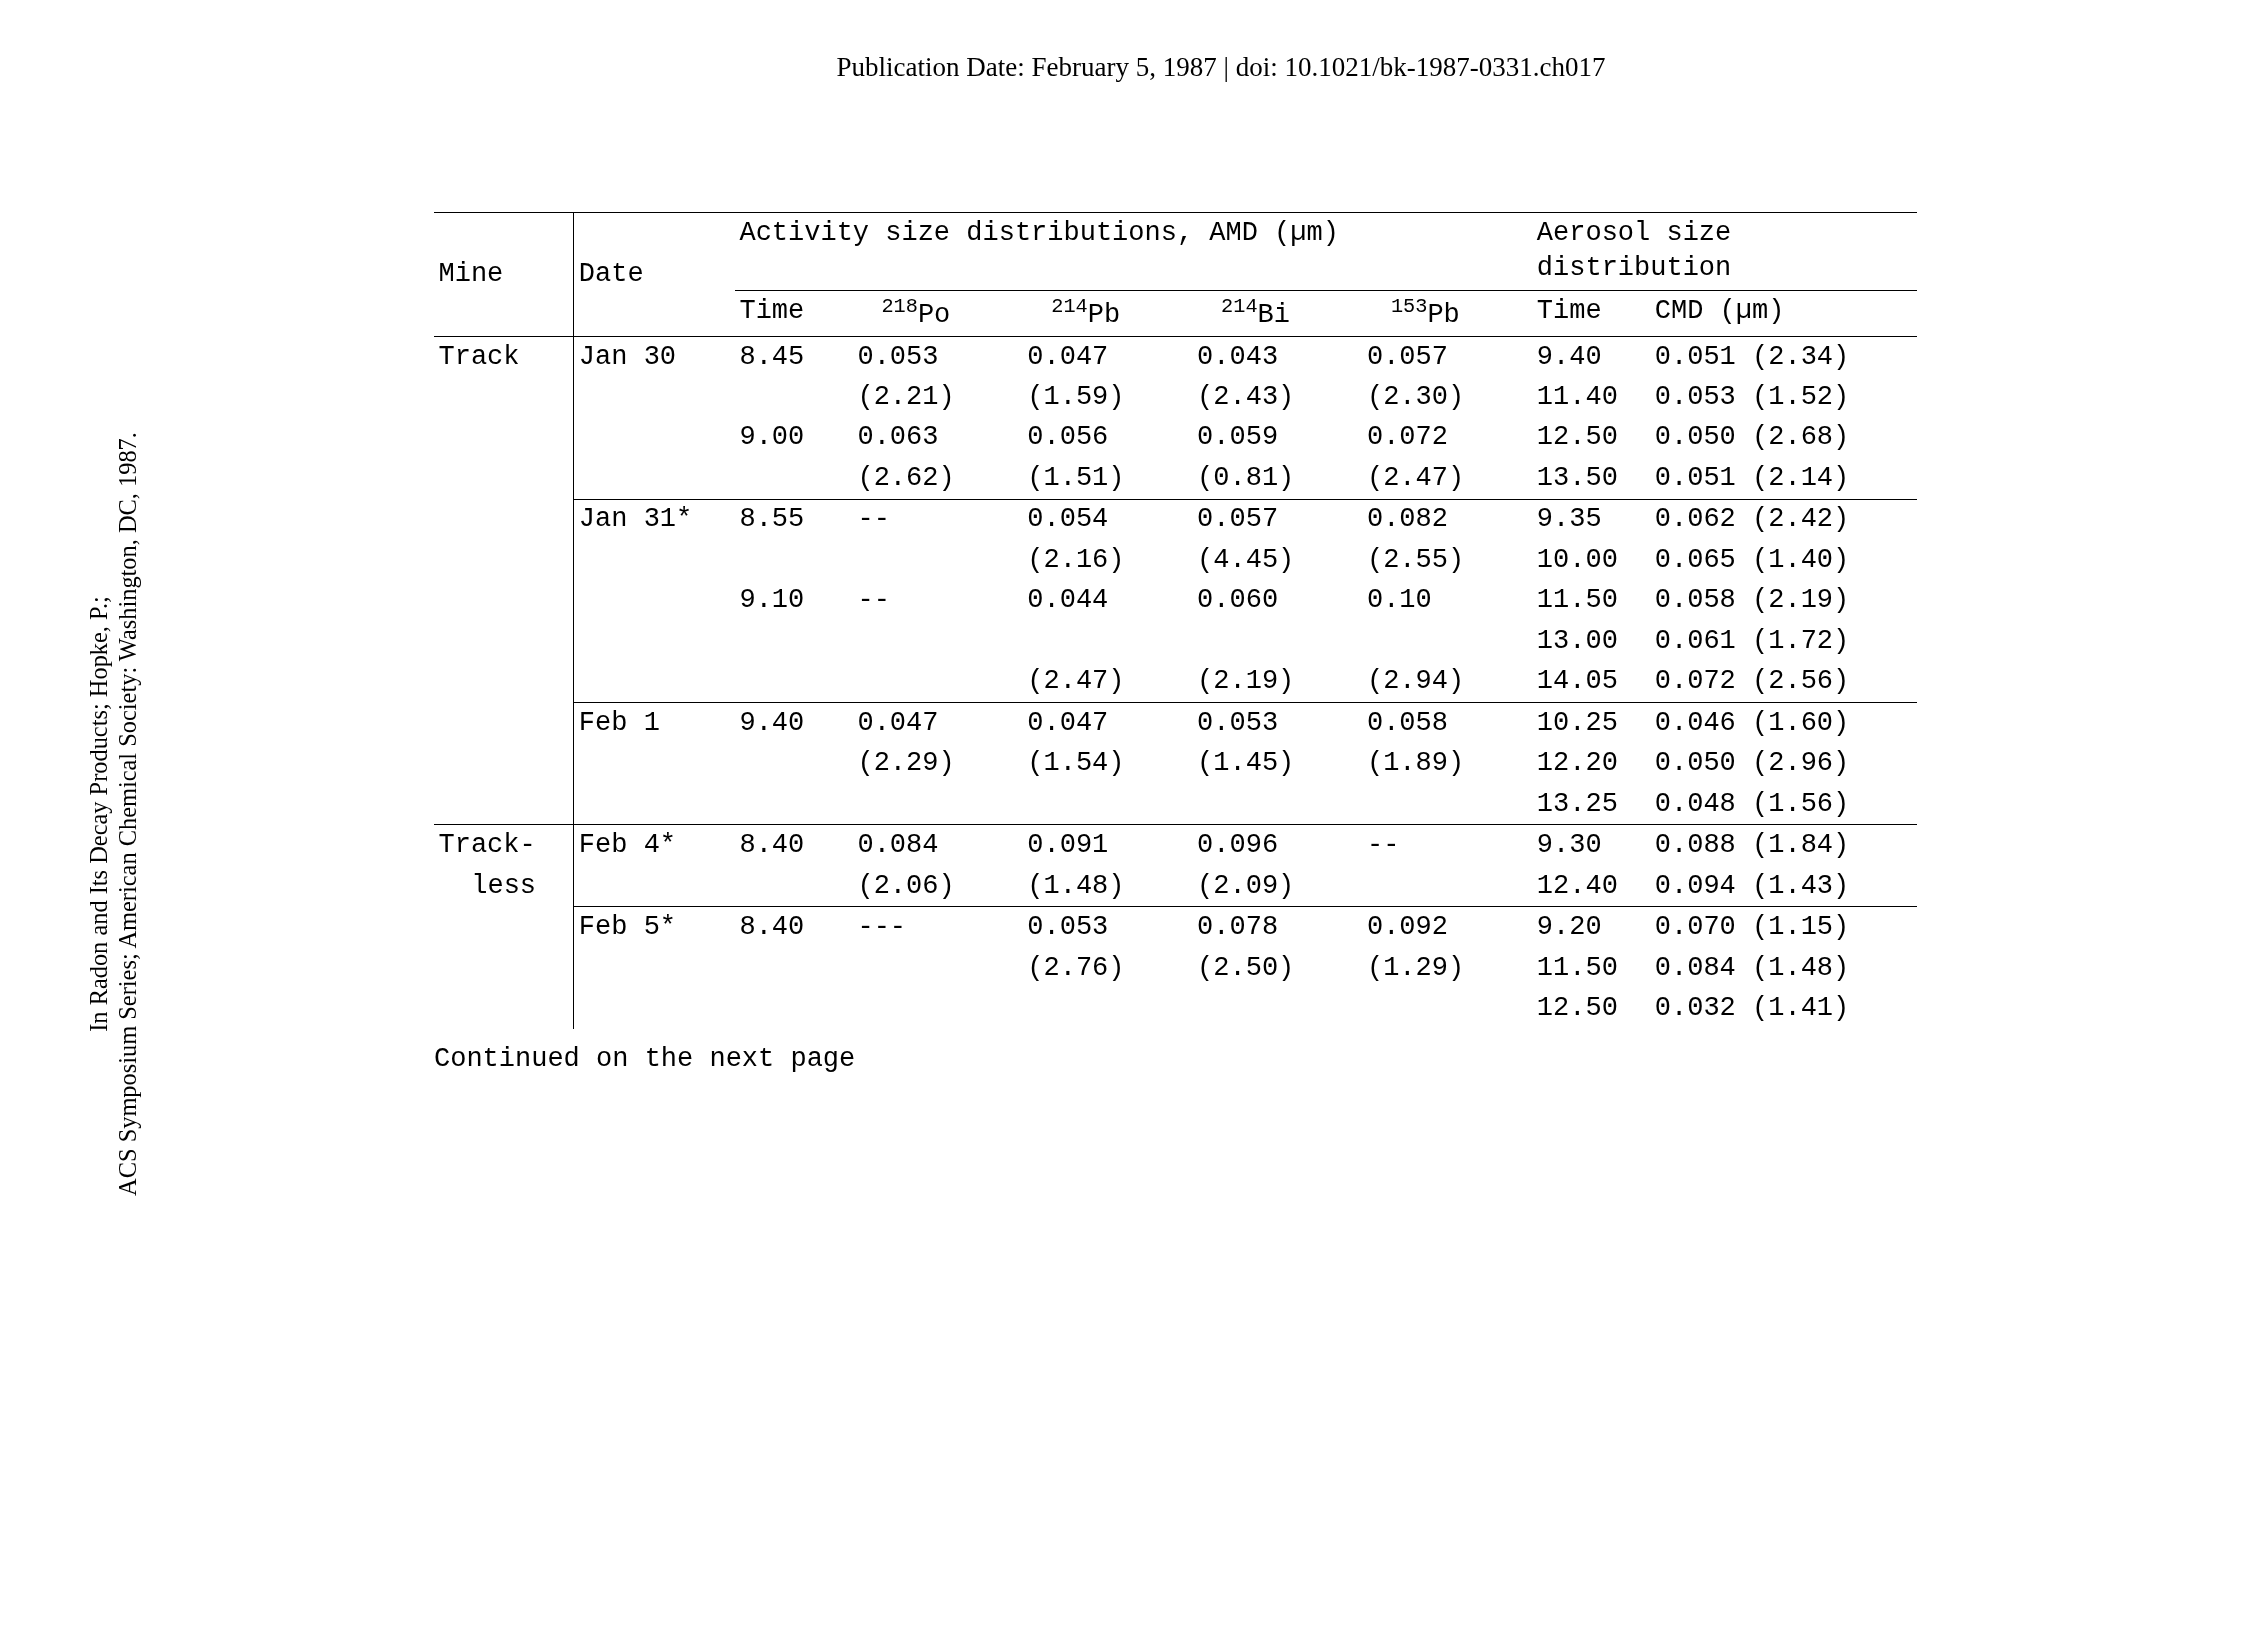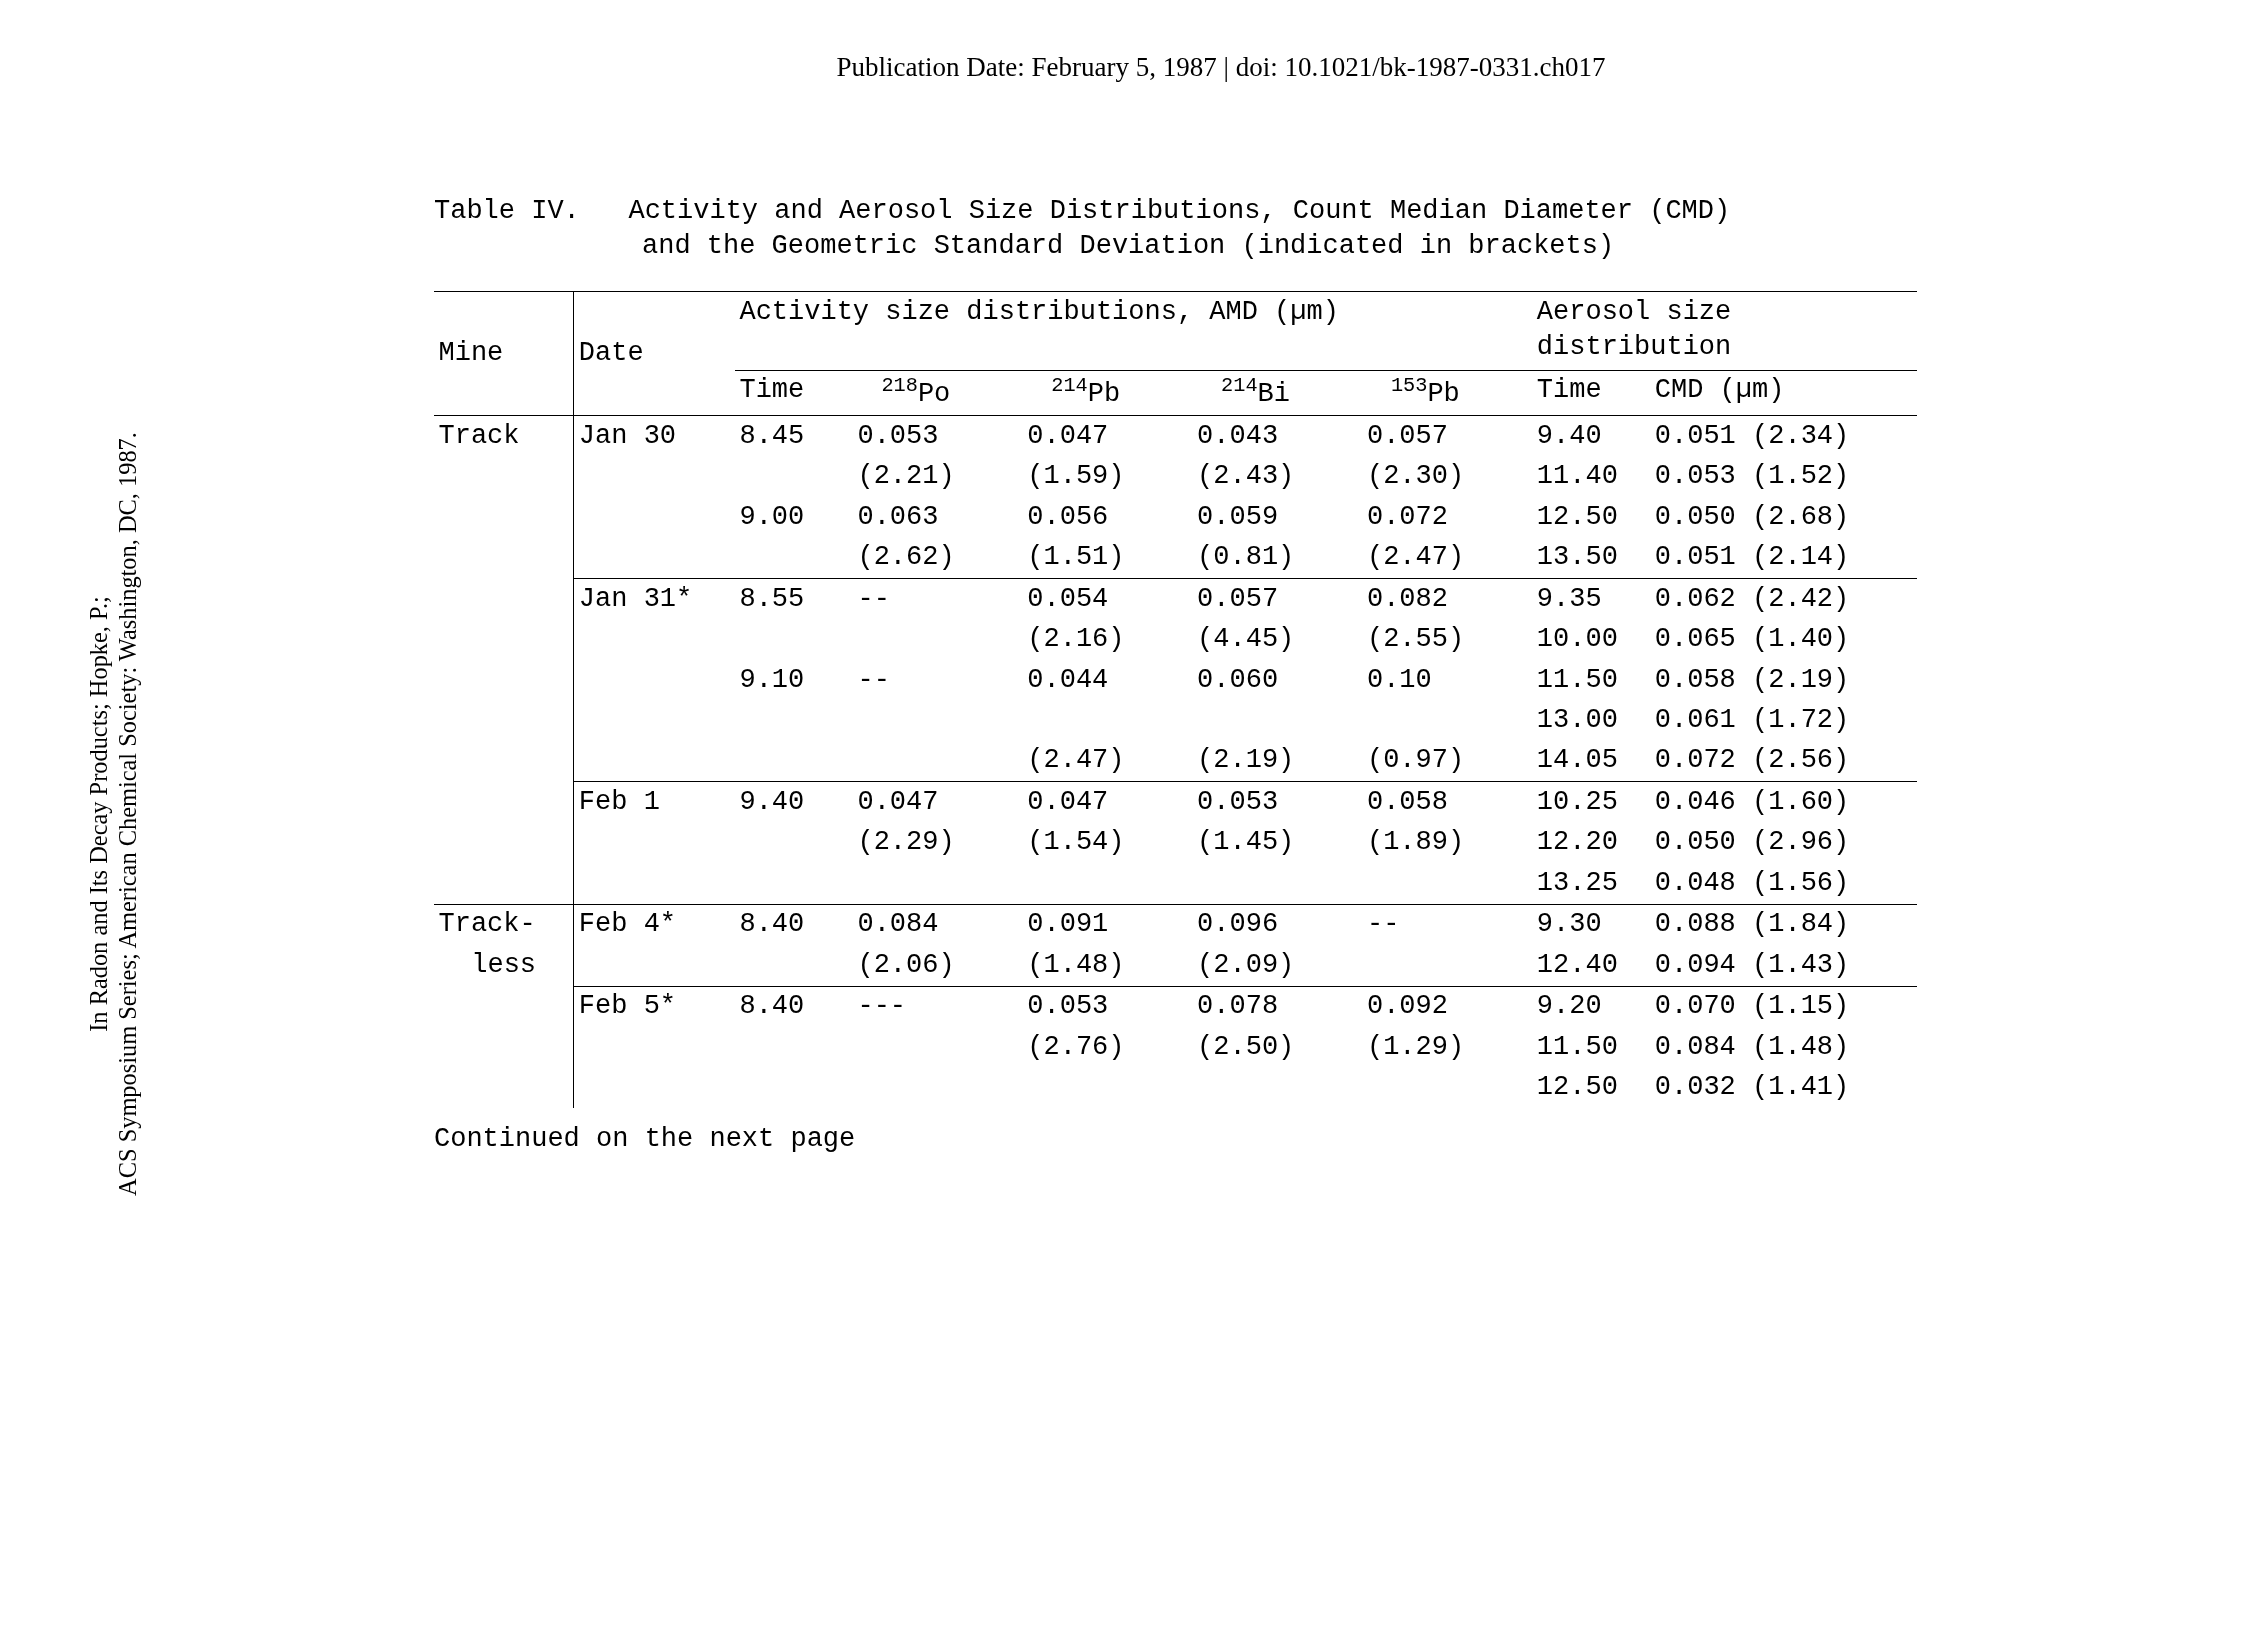--- a/index.html
+++ b/index.html
@@ -75,25 +75,20 @@
 
 <div class="page">
 
   <div class="header-line">Publication Date: February 5, 1987 | doi: 10.1021/bk-1987-0331.ch017</div>
 
   <div class="side-credit">In Radon and Its Decay Products; Hopke, P.;
 ACS Symposium Series; American Chemical Society: Washington, DC, 1987.</div>
 
   <div class="content">
 
-    <div class="caption-block">
-      <span class="table-label">Table IV.</span>
-      &nbsp;&nbsp;<span>Activity and Aerosol Size Distributions, Count Median Diameter (CMD)</span><br>
-      <div class="caption-indent"><span>and the Geometric Standard Deviation (indicated in brackets)</span></div>
-    </div>
 
     <table class="main">
 
       <tbody>
           <tr class="rule-top">
         <th rowspan="3" style="vertical-align: middle;">Mine</th>
         <th rowspan="3" class="vline" style="vertical-align: middle;">Date</th>
         <th colspan="5" class="spanner pad-top">Activity size distributions, AMD (µm)</th>
         <th colspan="2" class="spanner pad-top">
           <span>Aerosol size</span><br>
@@ -203,21 +198,21 @@
         <td class="num">13.00</td>
         <td class="num">0.061 (1.72)</td>
       </tr>
       <tr>
         <td></td>
             <td class="vline"></td>
             <td class="pad-bot"></td>
             <td class="pad-bot"></td>
         <td class="num pad-bot">(2.47)</td>
         <td class="num pad-bot">(2.19)</td>
-        <td class="num pad-bot">(0.97)</td>
+        <td class="num pad-bot">(2.94)</td>
         <td class="num pad-bot">14.05</td>
         <td class="num pad-bot">0.072 (2.56)</td>
       </tr>
 
       <tr>
         <td></td>
         <td class="vline group-rule pad-top">Feb 1</td>
         <td class="num group-rule pad-top">9.40</td>
         <td class="num group-rule pad-top">0.047</td>
         <td class="num group-rule pad-top">0.047</td>

